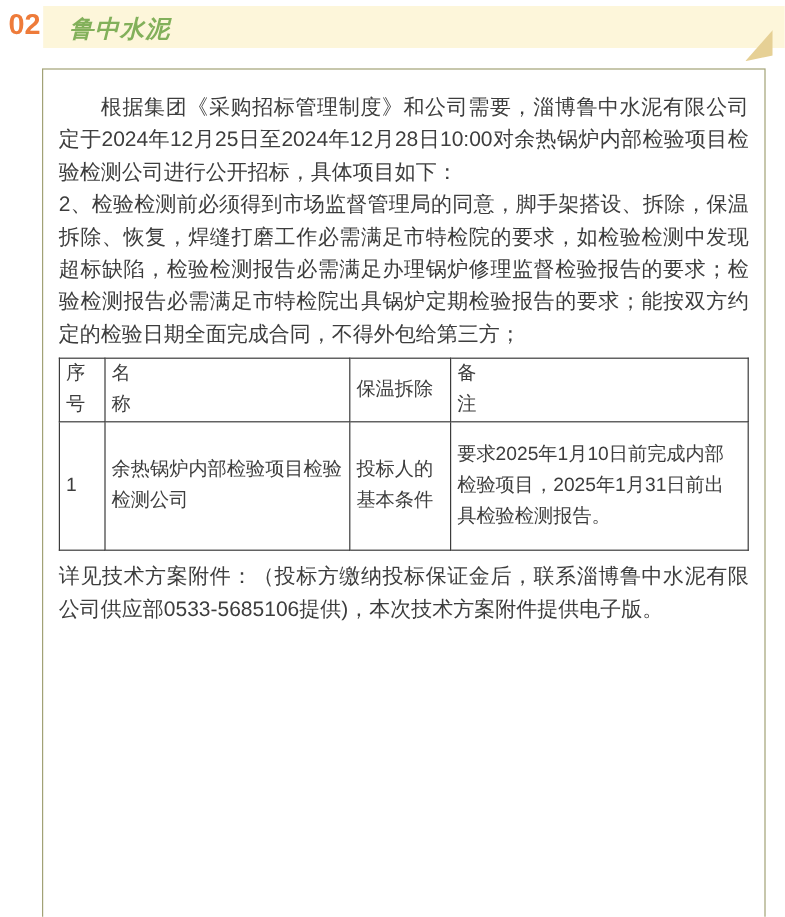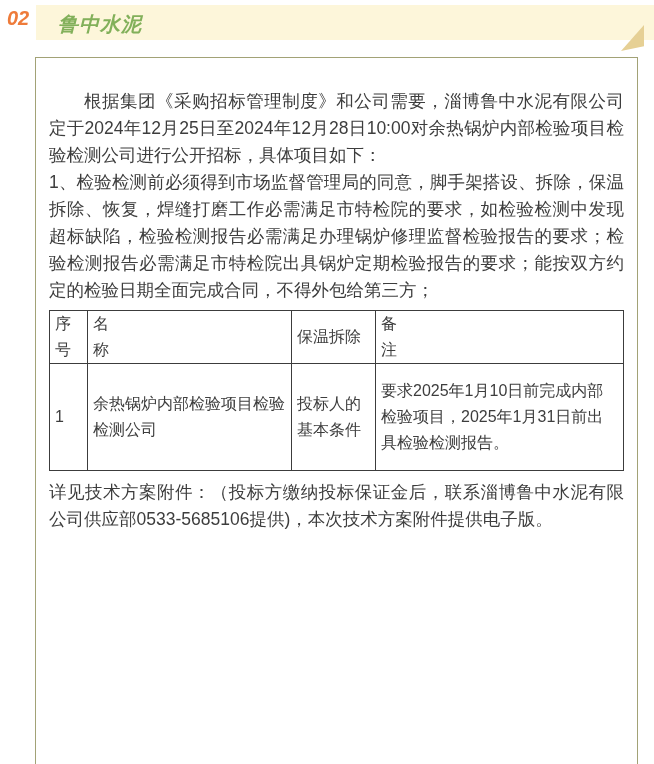--- a/index.html
+++ b/index.html
@@ -6,21 +6,21 @@
   html, body {
     width:654px; height:764px; overflow:hidden; background:#ffffff;
     font-family:"Liberation Sans","DejaVu Sans",sans-serif;
   }
   .page { position:relative; width:654px; height:764px; background:#fff; }
 
   
   .banner-row { position:relative; height:50px; }
   .banner-num {
     position:absolute; left:7px; top:7px;
-    font-size:20px; font-weight:bold; font-style:italic;
+    font-size:24px; font-weight:bold; 
     color:var(--accent-orange,#ee7b3a);
   }
   .banner {
     position:absolute; left:36px; right:0; top:5px; height:35px;
     background:var(--banner-bg,#fdf6da);
     text-align:right;
   }
   .banner-title {
     position:absolute; left:22px; top:6px;
     font-size:20px; font-weight:bold; font-style:italic;
@@ -34,21 +34,21 @@
 
   
   .content-box {
     position:absolute; left:35px; top:57px; width:603px; height:720px;
     border:1px solid var(--box-border,#a2a276);
     padding:10px 13px 0 13px;
     color:var(--text,#3d3d3d);
     font-size:17.5px; line-height:27px;
     text-align:justify;
   }
-  .intro { text-indent:2em; margin-top:20px; }
+  .intro { text-indent:2em; margin-top:8px; }
   .h { font-weight:bold; margin-top:4px; }
 
   
   table {
     width:100%; border-collapse:collapse; margin-top:6px;
     font-size:16px; line-height:26px; table-layout:fixed;
   }
   th, td {
     border:1px solid #3c3c3c; padding:0 5px;
     font-weight:normal; text-align:left; vertical-align:middle;
@@ -73,21 +73,21 @@
       <span class="banner-title">鲁中水泥</span>
       <span class="banner-fold"></span>
     </div>
   </div>
 
   <div class="content-box">
 
     <p class="intro">根据集团《采购招标管理制度》和公司需要，淄博鲁中水泥有限公司定于2024年12月25日至2024年12月28日10:00对余热锅炉内部检验项目检验检测公司进行公开招标，具体项目如下：</p>
 
 
-    <p class="item">1、检验检测前必须得到市场监督管理局的同意，脚手架搭设、拆除，保温拆除、恢复，焊缝打磨工作必需满足市特检院的要求，如检验检测中发现超标缺陷，检验检测报告必需满足办理锅炉修理监督检验报告的要求；检验检测报告必需满足市特检院出具锅炉定期检验报告的要求；能按双方约定的检验日期全面完成合同，不得外包给第三方；</p>
+    <p class="item">2、检验检测前必须得到市场监督管理局的同意，脚手架搭设、拆除，保温拆除、恢复，焊缝打磨工作必需满足市特检院的要求，如检验检测中发现超标缺陷，检验检测报告必需满足办理锅炉修理监督检验报告的要求；检验检测报告必需满足市特检院出具锅炉定期检验报告的要求；能按双方约定的检验日期全面完成合同，不得外包给第三方；</p>
 
 
     <table>
       <colgroup>
         <col class="c-seq">
           <col class="c-name">
           <col class="c-stat">
           <col class="c-note">
       </colgroup>
       <thead>

